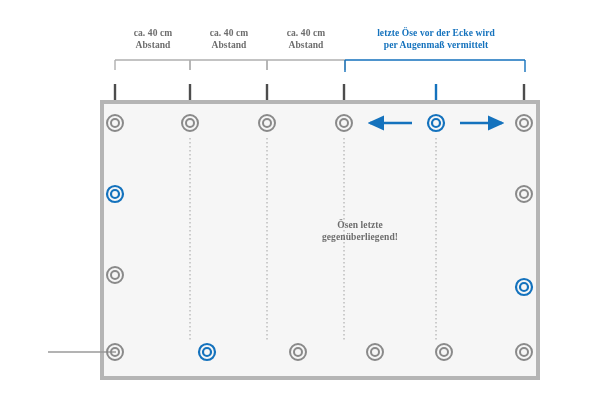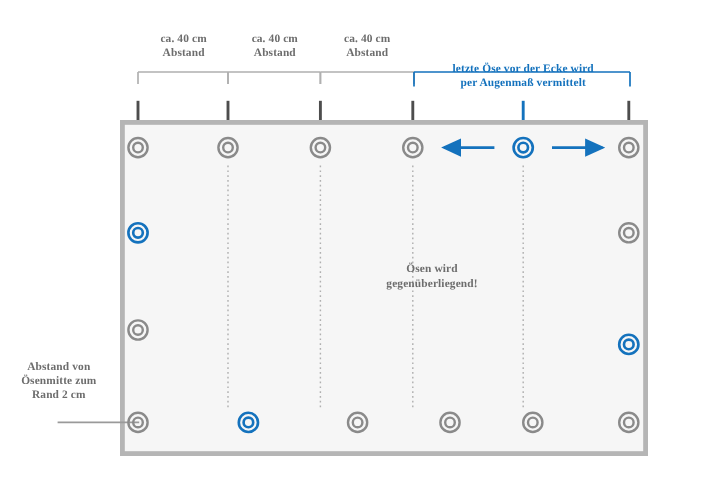--- a/index.html
+++ b/index.html
@@ -152,23 +152,20 @@
 
   <div class="lbl" style="left:112px;top:27px;width:82px;">ca. 40 cm
 Abstand</div>
 
   <div class="lbl" style="left:188px;top:27px;width:82px;">ca. 40 cm
 Abstand</div>
 
   <div class="lbl" style="left:265px;top:27px;width:82px;">ca. 40 cm
 Abstand</div>
 
-  <div class="lbl blue" style="left:347px;top:27px;width:178px;margin-top:25px;">letzte Öse vor der Ecke wird
+  <div class="lbl blue" style="left:347px;top:27px;width:178px;">letzte Öse vor der Ecke wird
 per Augenmaß vermittelt</div>
 
-  <div class="lbl" style="left:297px;top:219px;width:126px;">Ösen wird
+  <div class="lbl" style="left:297px;top:219px;width:126px;">Ösen letzte
 gegenüberliegend!</div>
 
-  <div class="lbl left" style="left:1px;top:300px;width:96px;">Abstand von
-Ösenmitte zum
-Rand 2 cm</div>
 
 </div>
 
 </body></html>

